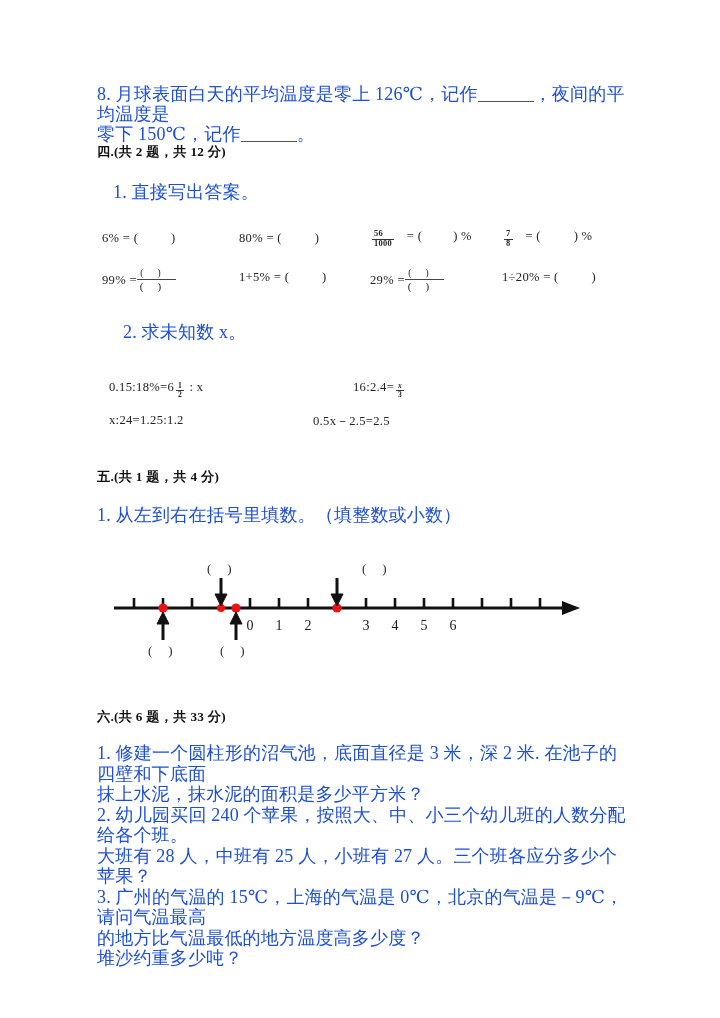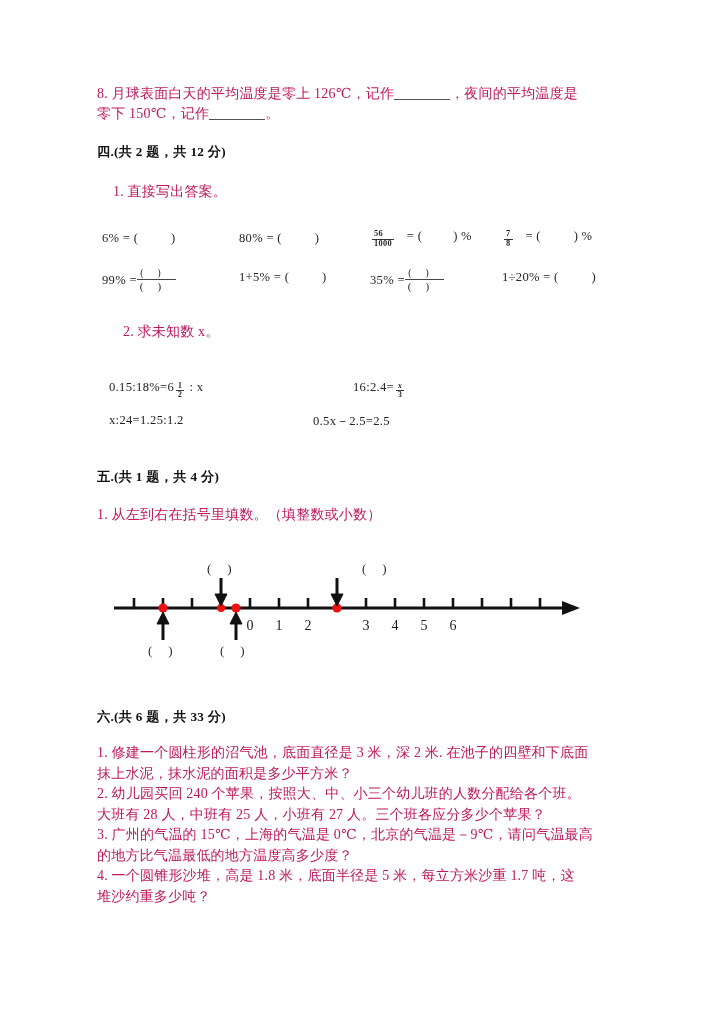--- a/index.html
+++ b/index.html
@@ -23,23 +23,23 @@
   }
   .content {
     position: absolute;
     left: 97px;
     top: 0;
     width: 530px;
   }
 
   
   .q-text {
-    font-size: 14px;
+    font-size: 18px;
     line-height: 20px;
-    color: #be185d;
+    color: #1d4ed8;
     letter-spacing: 0.2px;
   }
   .section-head {
     font-weight: bold;
     font-size: 13.2px;
     color: #111;
     letter-spacing: 0.3px;
   }
   .blank-ul {
     display: inline-block;
@@ -176,21 +176,21 @@
       <span>99% =</span><span class="pfrac"><span class="num">()</span><span class="den">()</span></span>
     </div>
 
     <div class="abs expr" style="left:142px; top:270px;">
       <span>1+5% = (</span>
       <span style="display:inline-block;width:26px"></span>
       <span>)</span>
     </div>
 
     <div class="abs expr" style="left:273px; top:268px;">
-      <span>35% =</span><span class="pfrac"><span class="num">()</span><span class="den">()</span></span>
+      <span>29% =</span><span class="pfrac"><span class="num">()</span><span class="den">()</span></span>
     </div>
 
     <div class="abs expr" style="left:405px; top:270px;">
       <span>1÷20% = (</span>
       <span style="display:inline-block;width:26px"></span>
       <span>)</span>
     </div>
 
     <div class="abs q-text" style="left:0px; top:322px;margin-left:26px;">2. 求未知数 x。</div>
 
@@ -212,21 +212,20 @@
 
     <div class="abs section-head" style="left:0px; top:708px;">六.(共 6 题，共 33 分)</div>
 
     <div class="abs q-text" style="left:0px; top:743px; width:530px; line-height:20.5px;">
       <div>1. 修建一个圆柱形的沼气池，底面直径是 3 米，深 2 米. 在池子的四壁和下底面</div>
       <div>抹上水泥，抹水泥的面积是多少平方米？</div>
       <div>2. 幼儿园买回 240 个苹果，按照大、中、小三个幼儿班的人数分配给各个班。</div>
       <div>大班有 28 人，中班有 25 人，小班有 27 人。三个班各应分多少个苹果？</div>
       <div>3. 广州的气温的 15℃，上海的气温是 0℃，北京的气温是－9℃，请问气温最高</div>
       <div>的地方比气温最低的地方温度高多少度？</div>
-      <div>4. 一个圆锥形沙堆，高是 1.8 米，底面半径是 5 米，每立方米沙重 1.7 吨，这</div>
       <div>堆沙约重多少吨？</div>
     </div>
 
   </div>
 
   <div id="numberline-figure">
 
     <span class="nl-paren" style="left:97px; top:5px;">()</span>
     <span class="nl-paren" style="left:252px; top:5px;">()</span>
 

